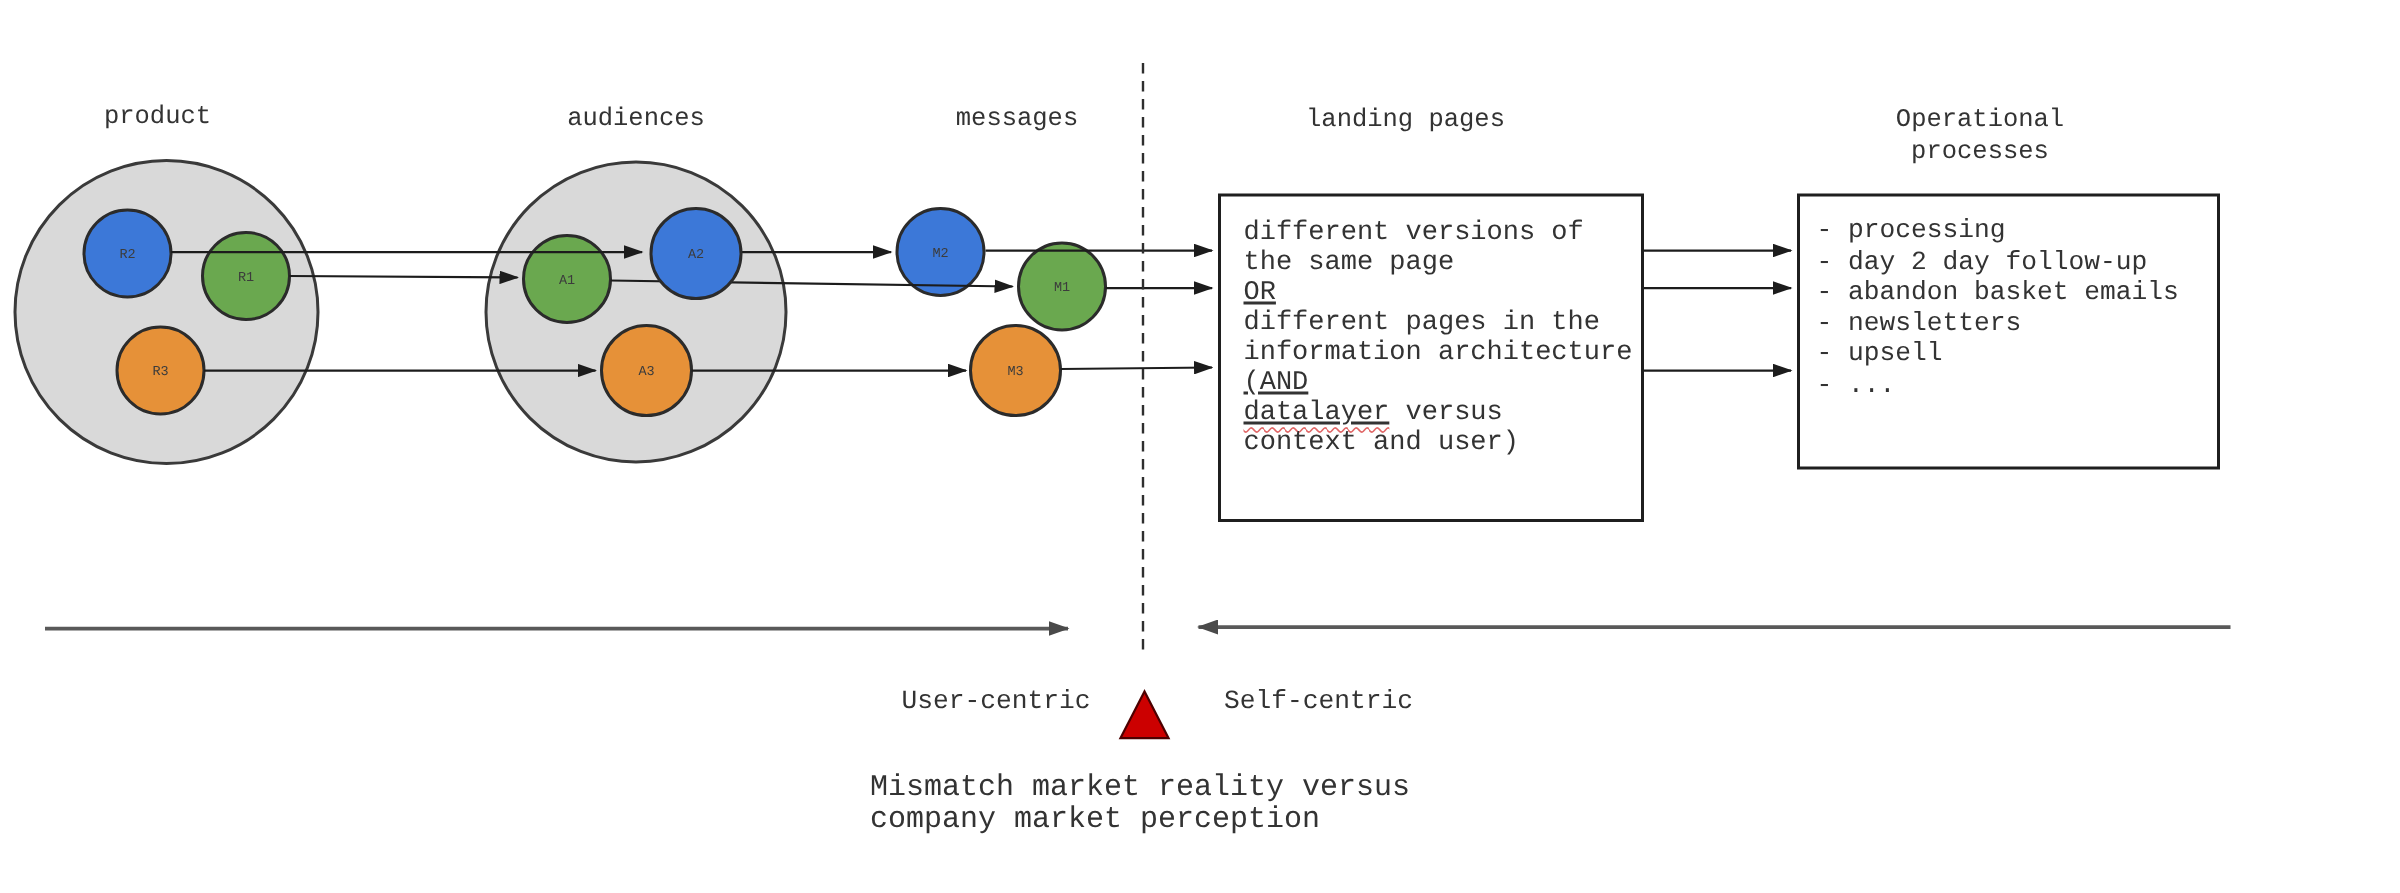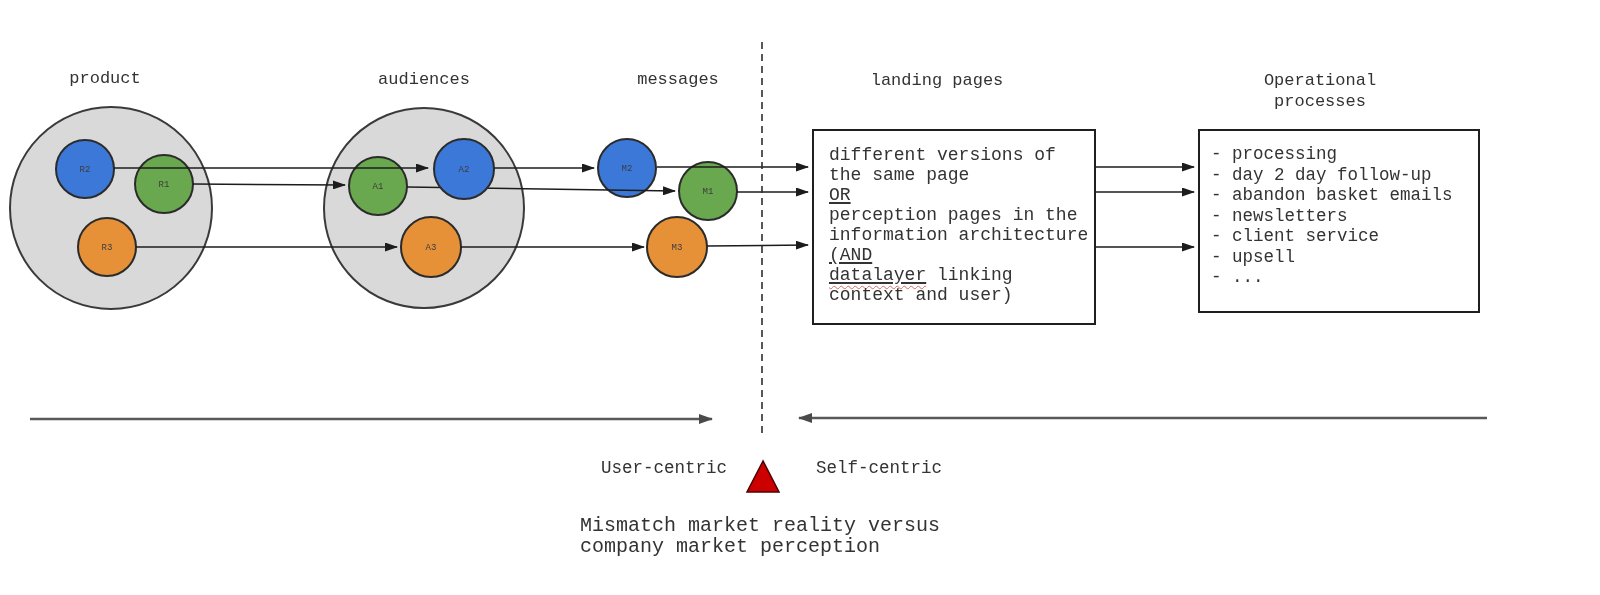--- a/index.html
+++ b/index.html
@@ -107,40 +107,39 @@
 
   <div class="title" style="left:105px; top:69px;">product</div>
   <div class="title" style="left:424px; top:70px;">audiences</div>
   <div class="title" style="left:672px; top:70px;padding-left:12px;">messages</div>
   <div class="title" style="left:937px; top:71px;">landing pages</div>
   <div class="title center2" style="left:1320px; top:71px;">
     <div>Operational</div>
     <div>processes</div>
   </div>
 
-  <div class="txtbox" style="left:812px; top:129px; width:284px; height:196px;">
+  <div class="txtbox" style="left:812px; top:129px; width:284px; height:219px;">
     <div class="lp-content">
       <div class="lp-line">different versions of</div>
       <div class="lp-line">the same page</div>
       <div class="lp-line gap-before"><span class="u">OR</span></div>
-      <div class="lp-line gap-before">perception pages in the</div>
+      <div class="lp-line gap-before">different pages in the</div>
       <div class="lp-line">information architecture</div>
       <div class="lp-line"><span class="u">(AND</span></div>
-      <div class="lp-line"><span class="u"><span class="misspelled">datalayer</span></span><span> linking</span></div>
+      <div class="lp-line"><span class="u"><span class="misspelled">datalayer</span></span><span> versus</span></div>
       <div class="lp-line">context and user)</div>
     </div>
   </div>
 
   <div class="txtbox" style="left:1198px; top:129px; width:282px; height:184px;">
     <div class="op-content">
       <div class="op-item">- processing</div>
       <div class="op-item">- day 2 day follow-up</div>
       <div class="op-item">- abandon basket emails</div>
       <div class="op-item">- newsletters</div>
-      <div class="op-item">- client service</div>
       <div class="op-item">- upsell</div>
       <div class="op-item">- ...</div>
     </div>
   </div>
 
   <div class="axis-label" style="left:664px; top:458px;">User-centric</div>
   <div class="axis-label" style="left:879px; top:458px;">Self-centric</div>
 
   <div class="caption" style="left:760px; top:516px;">
     <div>Mismatch market reality versus</div>

